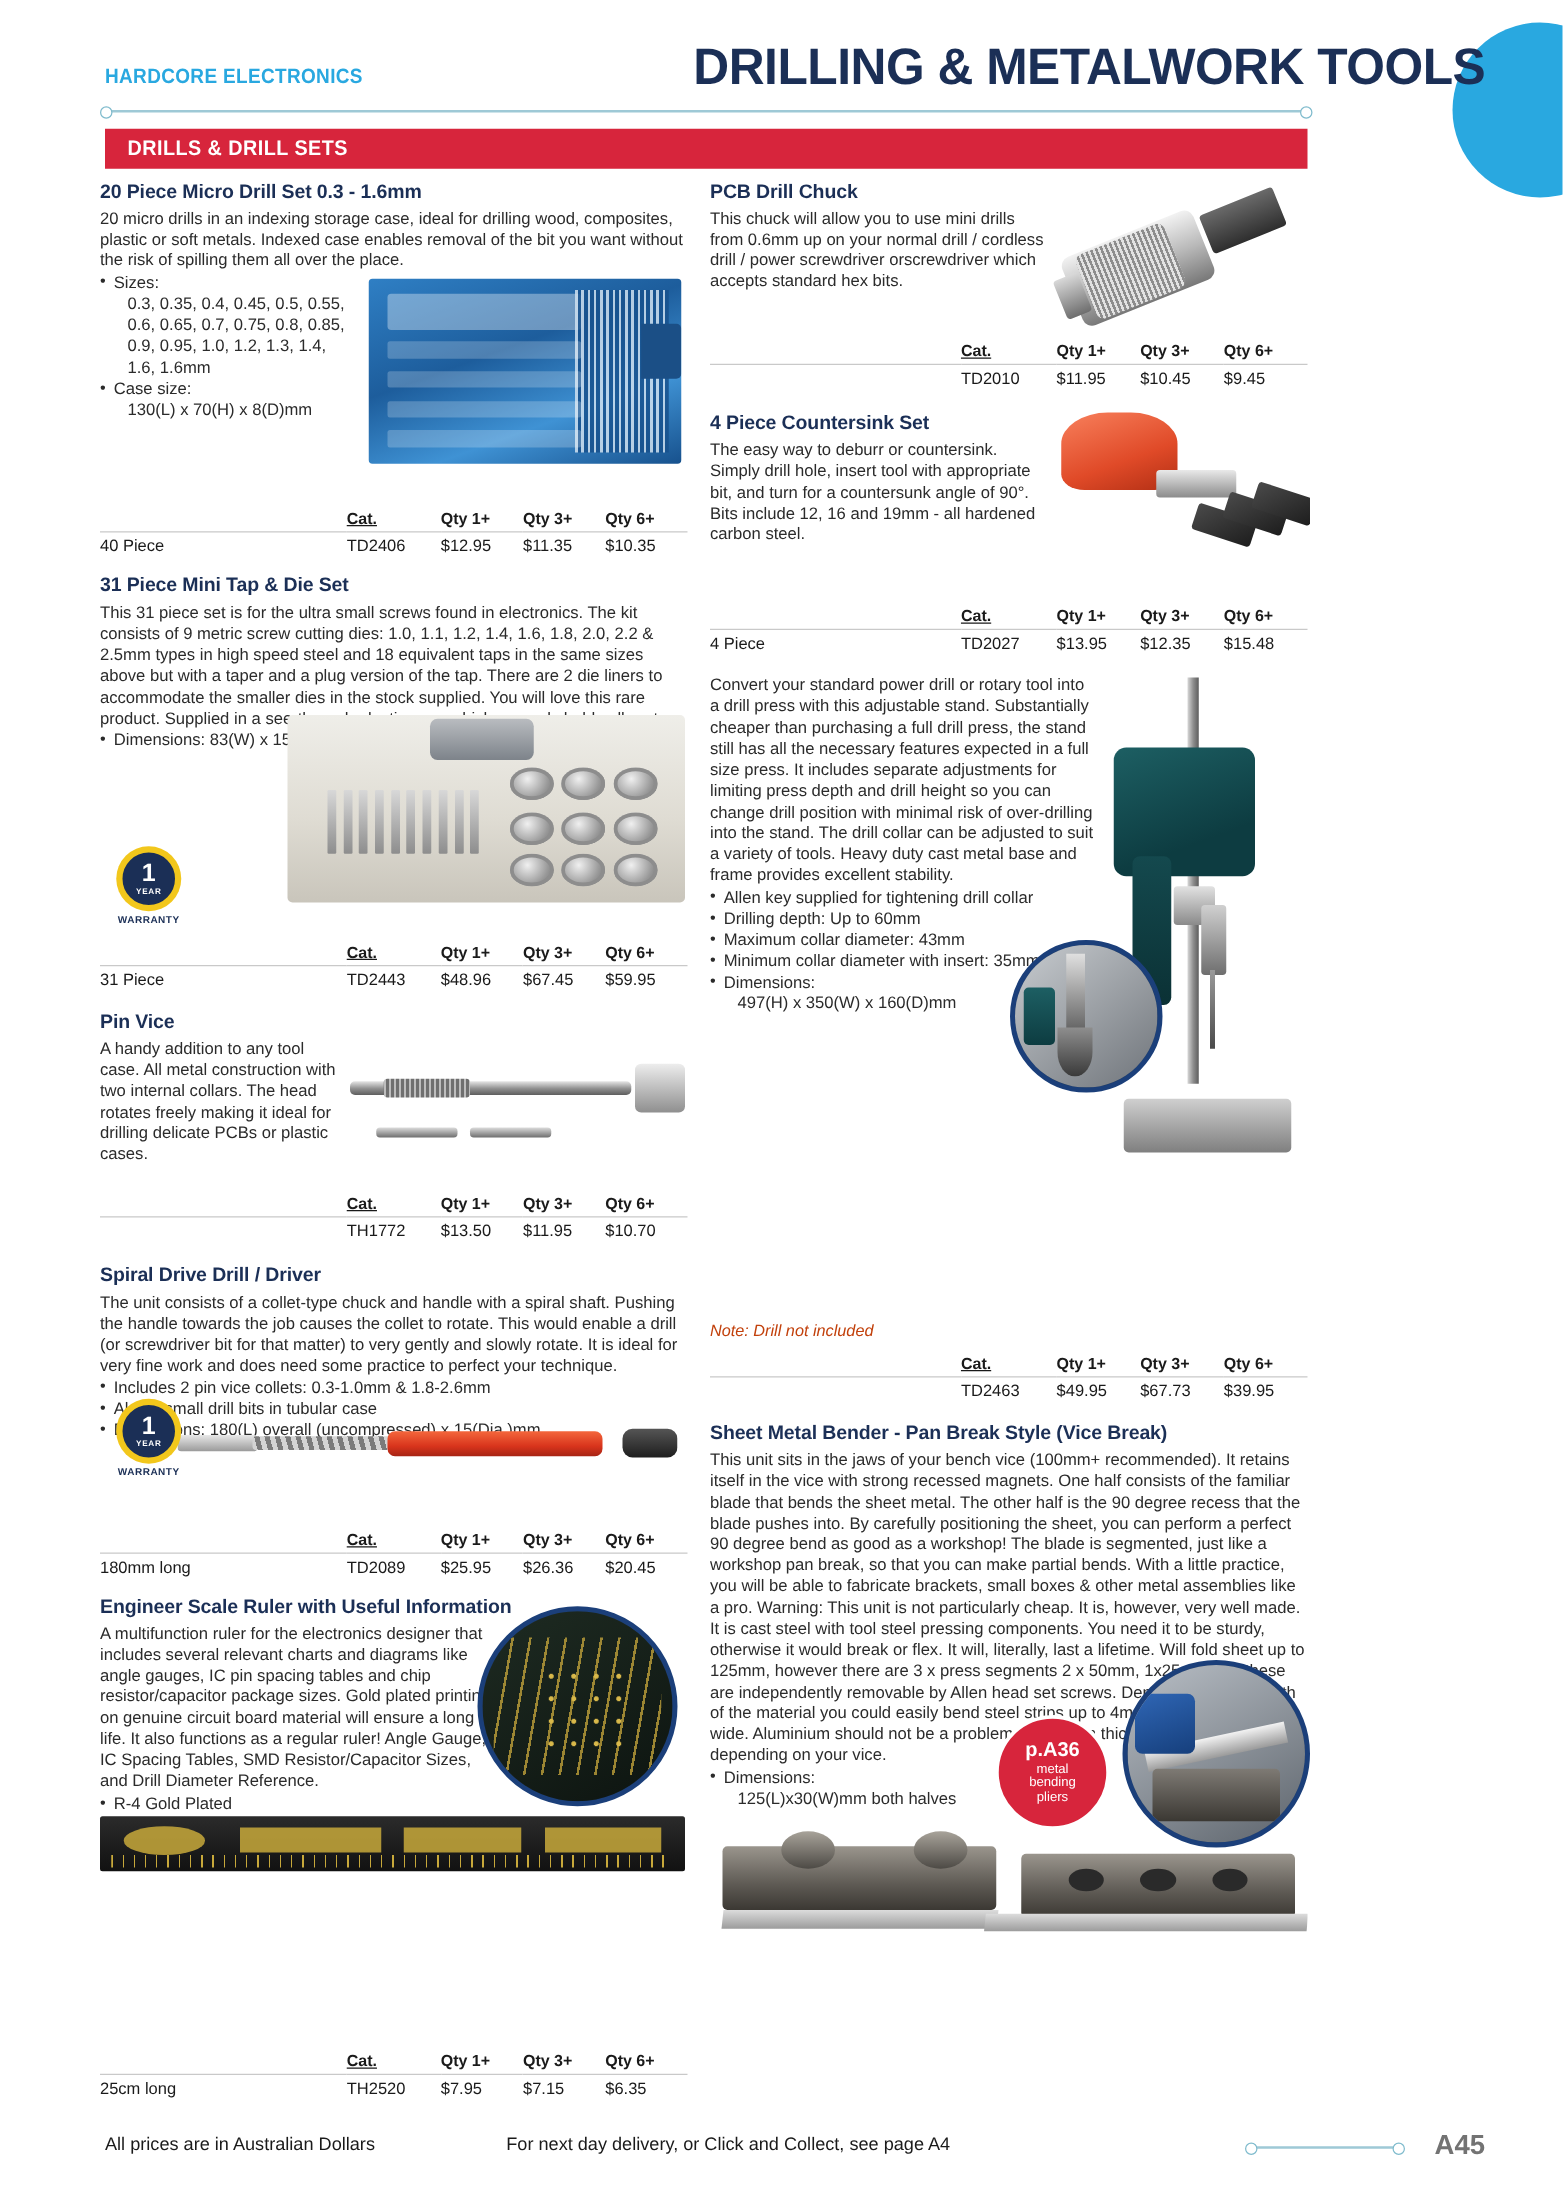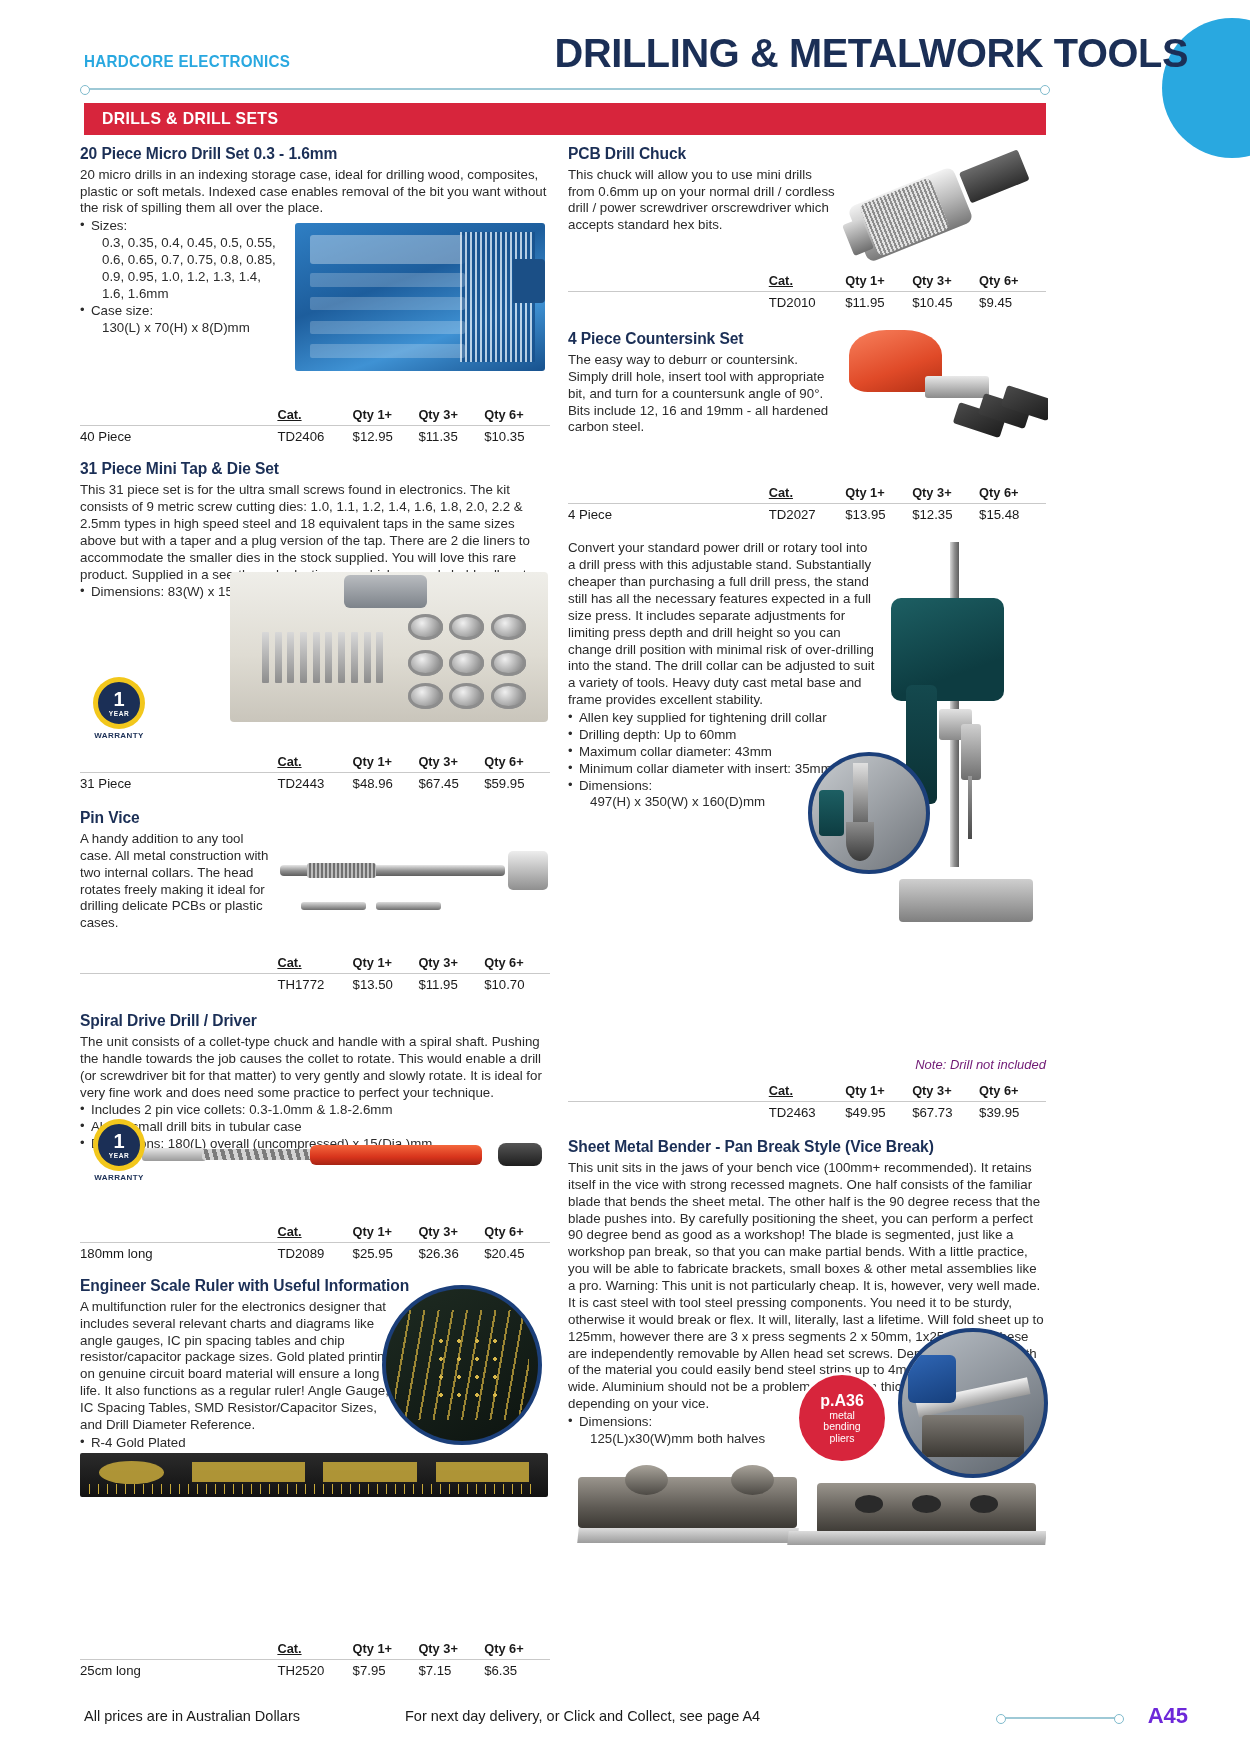--- a/index.html
+++ b/index.html
@@ -207,27 +207,27 @@
 
   .pA36 {
     position:absolute; width:92px; height:92px; border-radius:50%;
     background:#d7253c; color:#fff; border:3px solid #fff;
     display:flex; flex-direction:column; align-items:center; justify-content:center;
     text-align:center; line-height:1.12;
   }
   .pA36 .big { font-size:16px; font-weight:700; }
   .pA36 .sm  { font-size:10.5px; }
 
-  .note { font-size:13px; font-style:italic; color:#701a75; margin-top:4px;text-align:right; }
+  .note { font-size:13px; font-style:italic; color:#c2410c; margin-top:4px; }
 
   
   .footer { position:absolute; left:0; right:0; bottom:28px; height:26px; }
   .f-left  { position:absolute; left:84px;  top:0; font-size:14.5px; color:#1a1a1a; }
   .f-mid   { position:absolute; left:405px; top:0; font-size:14.5px; color:#1a1a1a; }
-  .f-page  { position:absolute; right:62px; top:-5px; font-size:22px; font-weight:700; color:#6d28d9; }
+  .f-page  { position:absolute; right:62px; top:-5px; font-size:22px; font-weight:700; color:#737373; }
   .f-dots  { position:absolute; right:130px; top:9px; width:120px; height:2px; background:#9ec9d6; }
   .f-dots:before, .f-dots:after{
     content:""; position:absolute; top:-3px; width:8px; height:8px; border-radius:50%;
     border:1.6px solid #7fbbcd; background:#fff;
   }
   .f-dots:before{left:-4px;} .f-dots:after{right:-4px;}
 </style>
 </head>
 <body>
 

